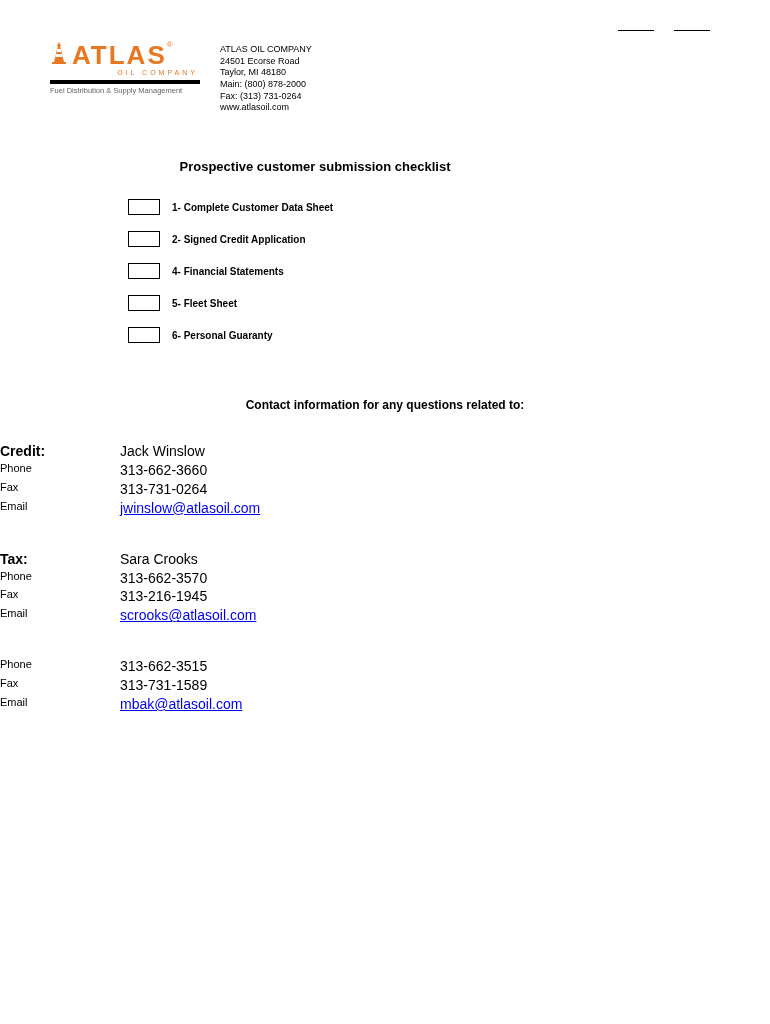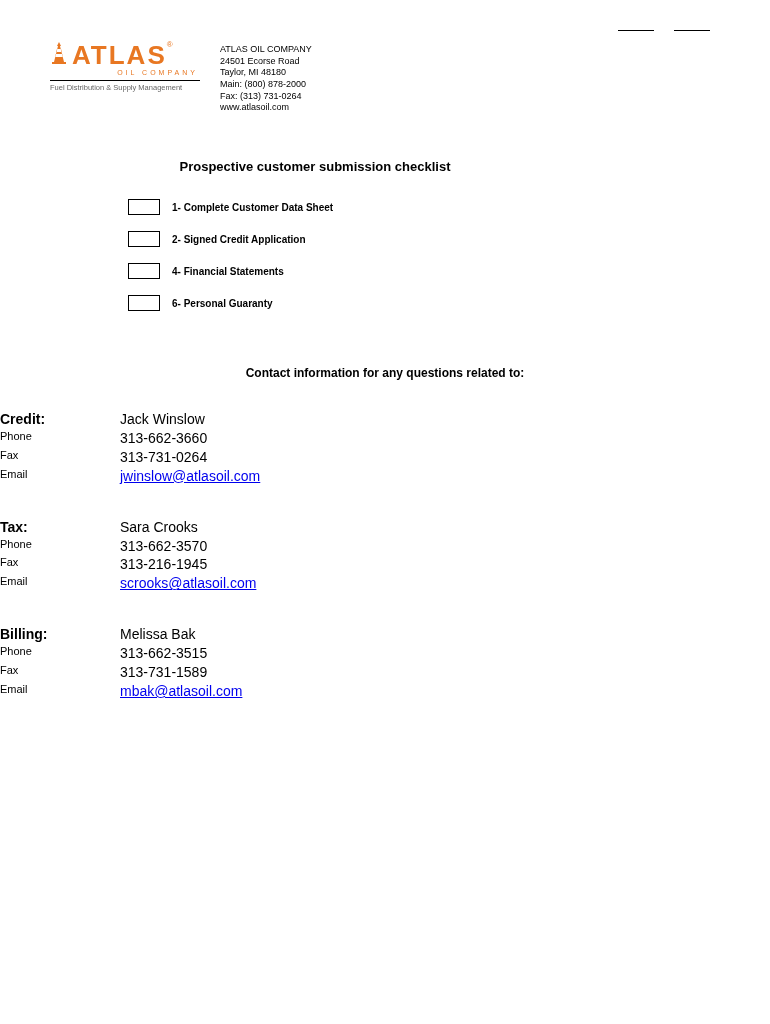--- a/index.html
+++ b/index.html
@@ -44,21 +44,21 @@
       color: #e87722;
       font-size: 7px;
       letter-spacing: 3px;
       text-align: right;
       margin-top: -2px;
       padding-right: 2px;
     }
     .logo-tag {
       color: #666;
       font-size: 7.5px;
-      border-top: 1px solid #000000;
+      border-top: 4px solid #000000;
       margin-top: 4px;
       padding-top: 2px;
     }
     .company-info {
       font-size: 9px;
       line-height: 1.3;
       padding-top: 4px;
     }
     .top-lines {
       position: absolute;
@@ -176,20 +176,24 @@
   <div class="check-item">
     <div class="checkbox"></div>
     <div class="check-text">2-  Signed Credit Application</div>
   </div>
   <div class="check-item">
     <div class="checkbox"></div>
     <div class="check-text">4-  Financial Statements</div>
   </div>
   <div class="check-item">
     <div class="checkbox"></div>
+    <div class="check-text">5-  Fleet Sheet</div>
+  </div>
+  <div class="check-item">
+    <div class="checkbox"></div>
     <div class="check-text">6-  Personal Guaranty</div>
   </div>
 </div>
 
 <div class="contact-title">Contact information for any questions related to:</div>
 
 <div class="contacts">
 
   <div class="contact-block">
     <div class="contact-row">
@@ -224,24 +228,20 @@
       <div class="contact-value">313-216-1945</div>
     </div>
     <div class="contact-row">
       <div class="contact-label">Email</div>
       <div class="contact-value"><a href="#">scrooks@atlasoil.com</a></div>
     </div>
   </div>
 
   <div class="contact-block">
     <div class="contact-row">
-      <div class="contact-label head">Billing:</div>
-      <div class="contact-value head">Melissa Bak</div>
-    </div>
-    <div class="contact-row">
       <div class="contact-label">Phone</div>
       <div class="contact-value">313-662-3515</div>
     </div>
     <div class="contact-row">
       <div class="contact-label">Fax</div>
       <div class="contact-value">313-731-1589</div>
     </div>
     <div class="contact-row">
       <div class="contact-label">Email</div>
       <div class="contact-value"><a href="#">mbak@atlasoil.com</a></div>

